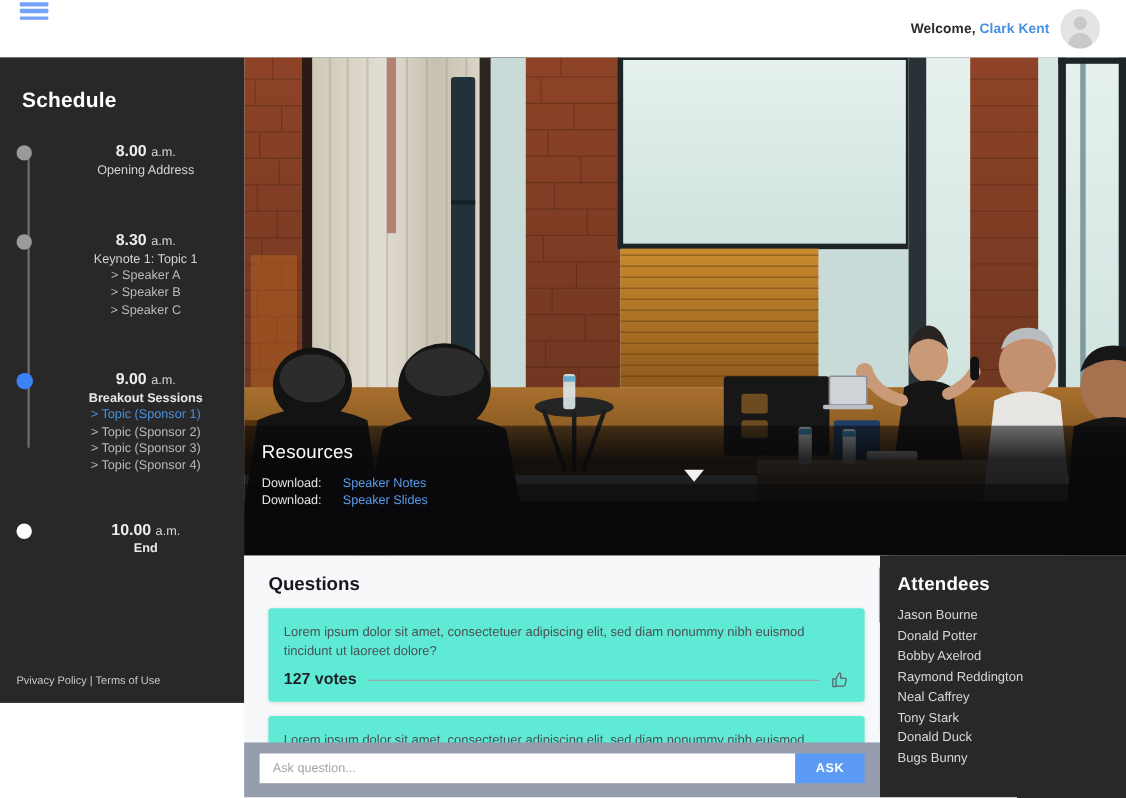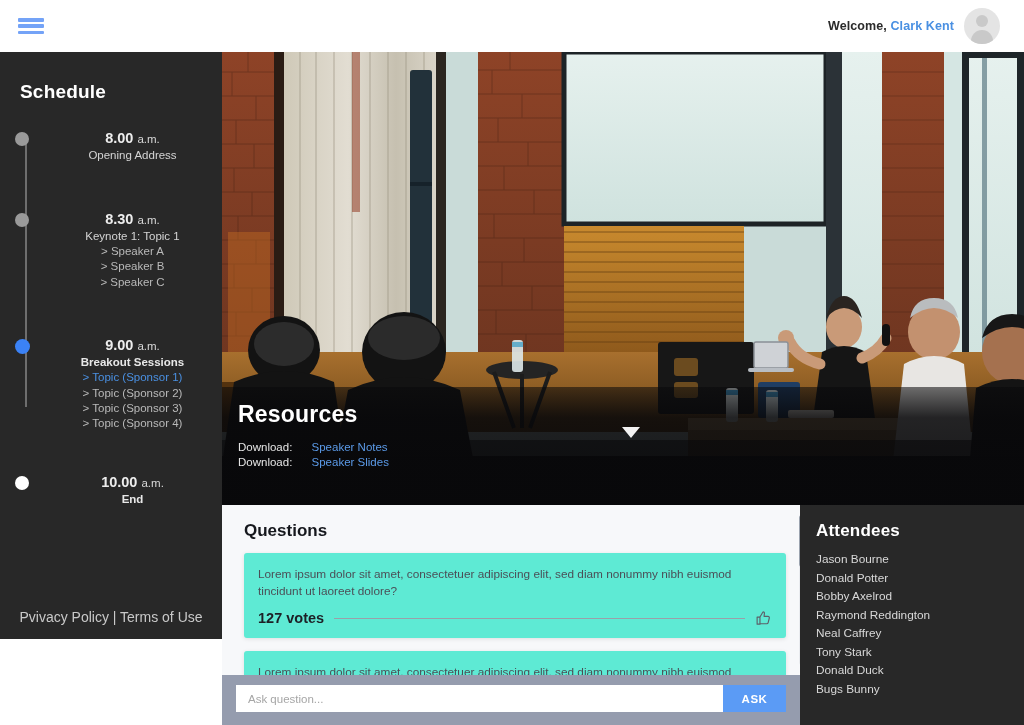--- a/index.html
+++ b/index.html
@@ -9,21 +9,21 @@
     font-family: "Liberation Sans", sans-serif;
     background: #ffffff;
     overflow: hidden;
   }
   #app { position: relative; width: 1024px; height: 725px; }
 
   
   .topbar {
     position: absolute; left: 0; top: 0; width: 1024px; height: 52px;
     background: #ffffff;
-    display: flex; align-items: center; justify-content: space-between;
+    display: flex; justify-content: space-between;
     padding: 0 24px 0 18px;
     z-index: 30;
   }
   .hamburger { width: 26px; height: 20px; display: flex; flex-direction: column;
                justify-content: space-between; cursor: pointer; padding: 2px 0; }
   .hamburger span { display: block; height: 3.5px; width: 100%; background: #74a3f7; border-radius: 1px; }
 
   .welcome-wrap { display: flex; align-items: center; gap: 10px; }
   .welcome-text { font-size: 12.5px; font-weight: bold; color: #2b2b2b; letter-spacing: .1px; }
   .welcome-text .uname { color: #4a90e2; }
@@ -59,42 +59,42 @@
   .tl-time .ampm { font-size: 11.5px; font-weight: normal; color: #d8d8d8; }
   .tl-title { font-size: 11.5px; color: #d4d4d4; line-height: 1.35; margin-top: 1px; }
   .tl-title.bold { font-weight: bold; color: #e8e8e8; }
   .tl-sub { font-size: 11.5px; color: #b9b9b9; line-height: 1.32; }
   .tl-sub.link { color: #4a90e2; cursor: pointer; }
   .tl-spacer-1 { height: 46px; }
   .tl-spacer-2 { height: 46px; }
   .tl-spacer-3 { height: 42px; }
 
   .footer-links {
-    position: absolute; left: 0; bottom: 14px; width: 222px;
-    text-align: center; font-size: 14px; color: #c9c9c9;
+    position: absolute; left: 15px; bottom: 14px; width: 222px;
+    font-size: 10px; color: #c9c9c9;
   }
   .footer-links span { cursor: pointer; }
 
   
   .hero {
     position: absolute; left: 222px; top: 52px; width: 802px; height: 453px;
     overflow: hidden; background: #1a1a1a;
   }
   .hero-photo { position: absolute; inset: 0; }
   .scroll-cue {
     position: absolute; left: 400px; bottom: 67px; width: 0; height: 0;
     border-left: 9px solid transparent; border-right: 9px solid transparent;
     border-top: 11px solid rgba(255,255,255,.95); cursor: pointer; z-index: 6;
   }
   .hero-overlay {
     position: absolute; left: 0; bottom: 0; width: 802px; height: 118px;
     background: linear-gradient(to bottom, rgba(8,8,10,.55) 0%, rgba(8,8,10,.88) 26%, rgba(8,8,10,.94) 100%);
     padding: 14px 22px 0 16px; z-index: 5;
   }
-  .res-title { font-size: 23px; font-weight: bold; color: #ffffff; letter-spacing: .2px; }
+  .res-title { font-size: 17px; font-weight: normal; color: #ffffff; letter-spacing: .2px; }
   .res-desc { font-size: 11.5px; color: #dcdcdc; line-height: 1.42; margin-top: 5px; max-width: 740px; }
   .res-dl { margin-top: 12px; font-size: 11.5px; color: #e4e4e4; line-height: 1.32; }
   .res-dl a { color: #5b9ae8; text-decoration: none; cursor: pointer; padding-left: 16px; }
 
   
   .questions {
     position: absolute; left: 222px; top: 505px; width: 586px; height: 220px;
     background: #f7f8fa; padding: 14px 14px 0 14px; overflow: hidden;
   }
   .q-title { font-size: 17px; font-weight: bold; color: #16181d; margin: 2px 0 12px 8px; }

